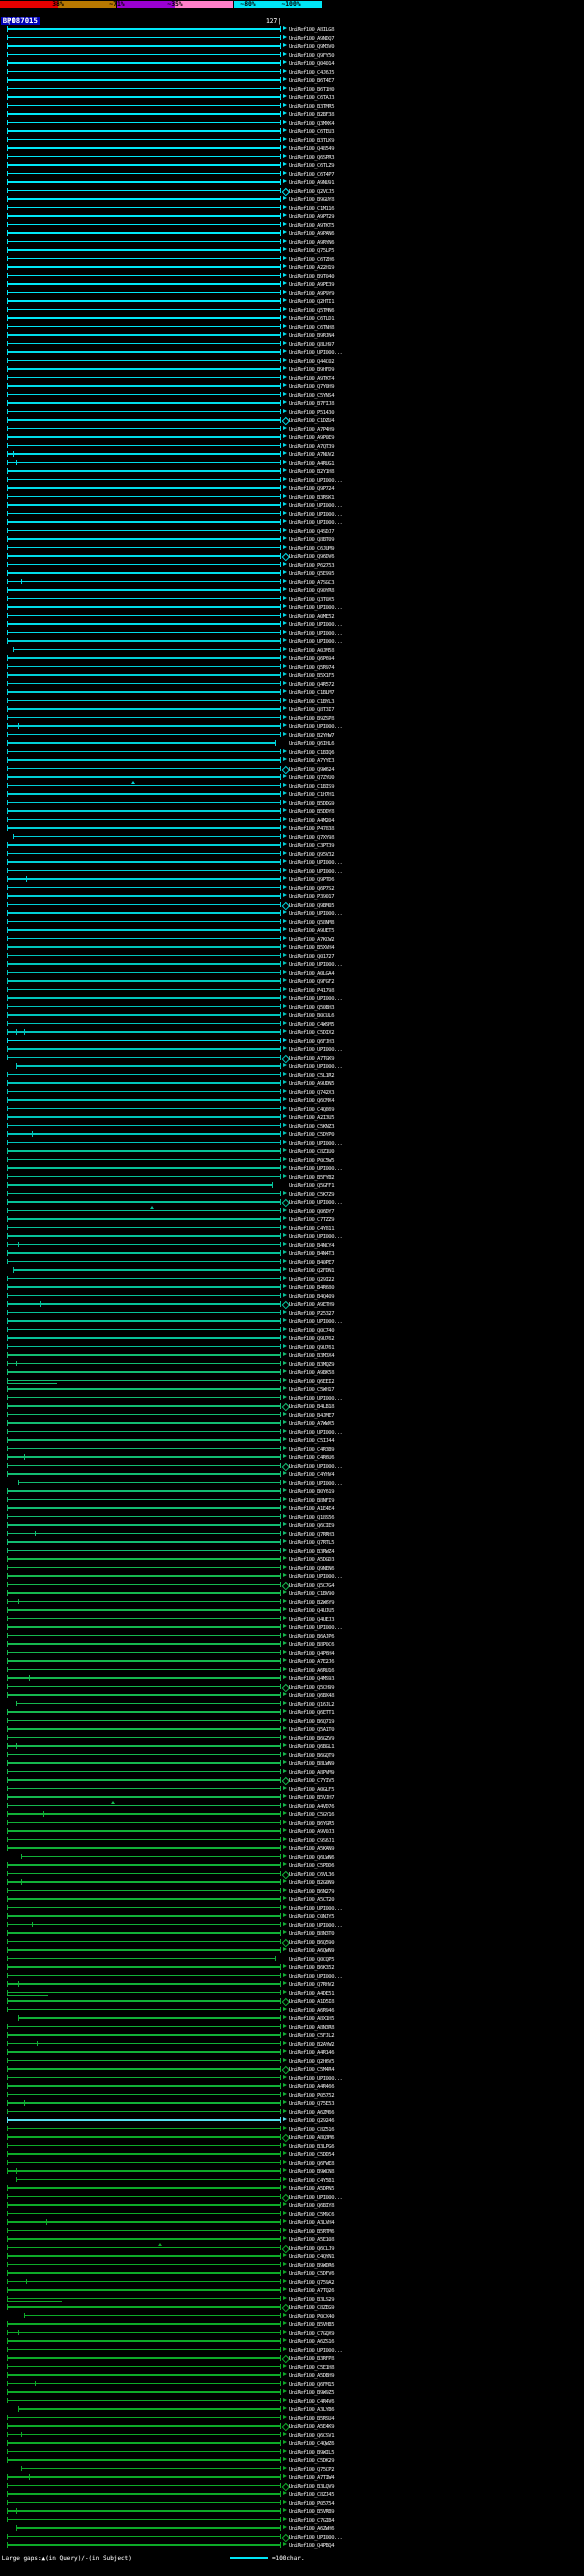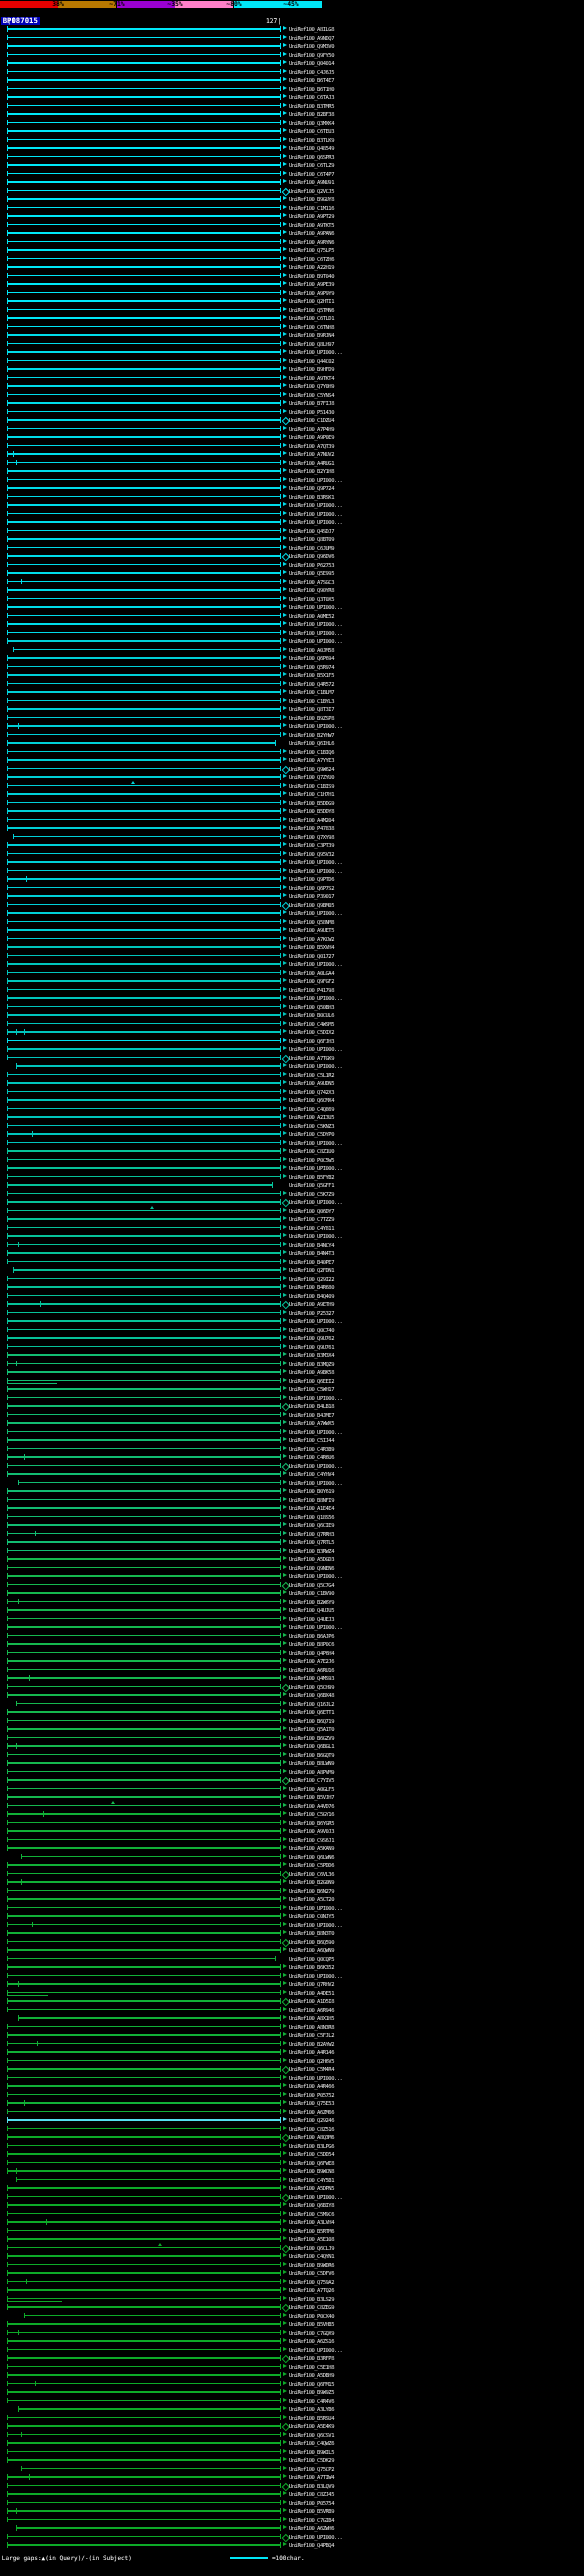--- a/index.html
+++ b/index.html
@@ -36,22 +36,22 @@
 
 <div class="key">
     <div class="key-seg" style="left: 0px; width: 58px; background: rgb(230, 0, 0);"></div>
     <div class="key-seg" style="left: 58px; width: 58px; background: rgb(184, 120, 0);"></div>
     <div class="key-seg" style="left: 117px; width: 58px; background: rgb(154, 0, 208);"></div>
     <div class="key-seg" style="left: 175px; width: 58px; background: rgb(255, 128, 200);"></div>
     <div class="key-seg" style="left: 234px; width: 88px; background: rgb(0, 230, 246);"></div>
     <div class="key-label" style="left: 58px;">38%</div>
     <div class="key-label" style="left: 117px;">~71%</div>
     <div class="key-label" style="left: 175px;">~35%</div>
-    <div class="key-label" style="left: 234px;">~80%</div>
-    <div class="key-label" style="left: 291px;">~45%</div>
+    <div class="key-label" style="left: 248px;">~80%</div>
+    <div class="key-label" style="left: 291px;">~100%</div>
   </div>
 
 <div class="title-row">
   <span class="title" style="background: rgb(0, 0, 184);">BP087015</span>
 </div>
 
 <div class="ruler">
   <span class="r-start">|1</span>
   <span class="r-end">127|</span>
 </div>

